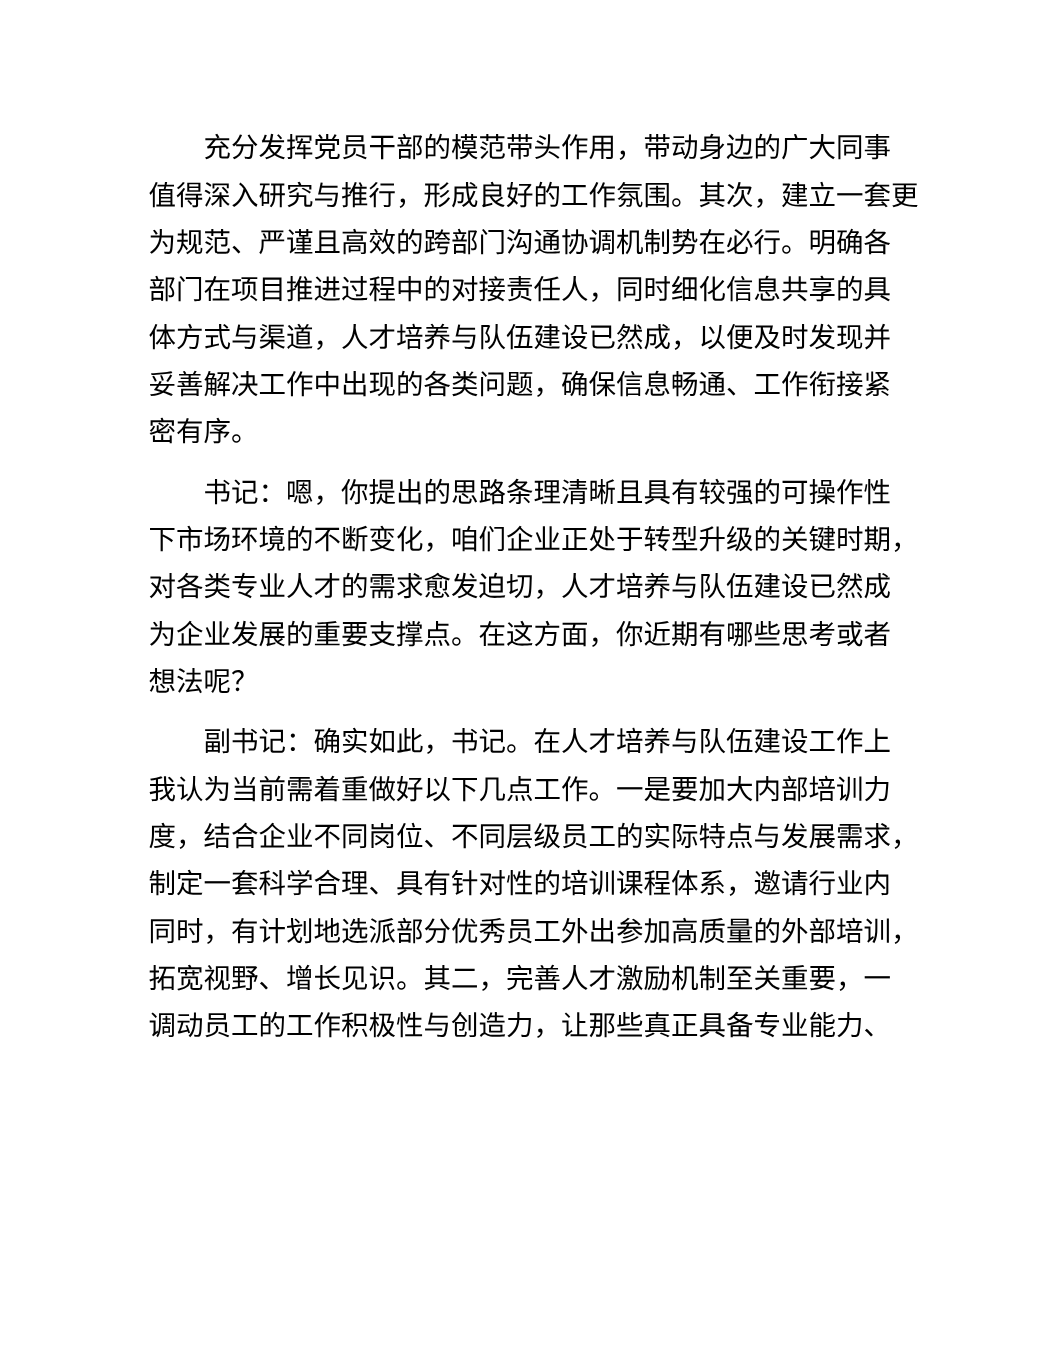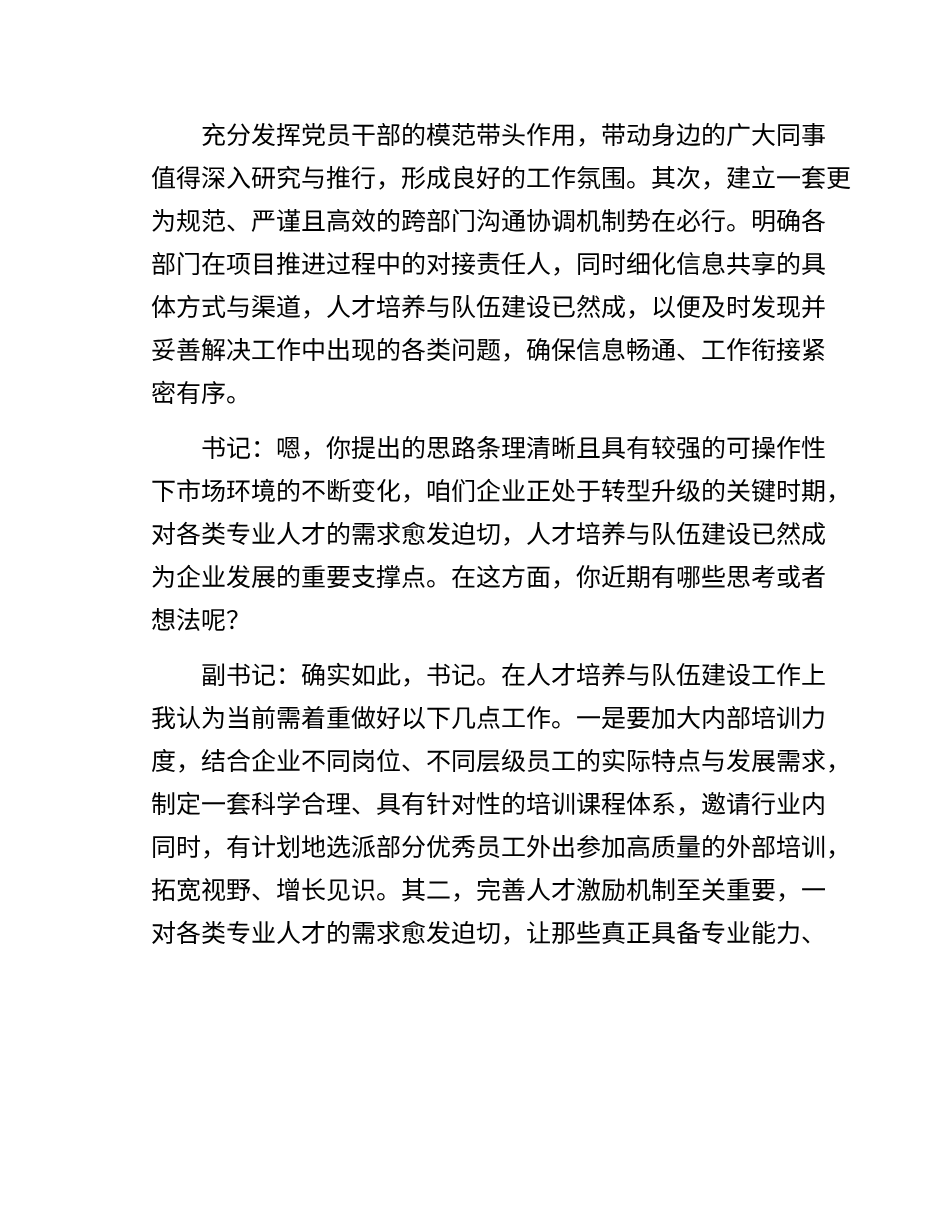--- a/index.html
+++ b/index.html
@@ -32,21 +32,20 @@
     }
     .line {
       font-family: "Liberation Sans", "DejaVu Sans", sans-serif;
       font-size: 25px;
       height: 43px;
       line-height: 43px;
       color: #000000;
       white-space: nowrap;   
       letter-spacing: 0;
       overflow: visible;
-      margin-left: 16px;
     }
     .paragraph .line:first-child {
       text-indent: 2em;      
     }
   </style>
 </head>
 <body>
 
 <div class="page">
   <div class="doc-content">
@@ -66,16 +65,16 @@
         <div class="line">为企业发展的重要支撑点。在这方面，你近期有哪些思考或者</div>
         <div class="line">想法呢？</div>
       </div>
       <div class="paragraph">
         <div class="line">副书记：确实如此，书记。在人才培养与队伍建设工作上</div>
         <div class="line">我认为当前需着重做好以下几点工作。一是要加大内部培训力</div>
         <div class="line">度，结合企业不同岗位、不同层级员工的实际特点与发展需求，</div>
         <div class="line">制定一套科学合理、具有针对性的培训课程体系，邀请行业内</div>
         <div class="line">同时，有计划地选派部分优秀员工外出参加高质量的外部培训，</div>
         <div class="line">拓宽视野、增长见识。其二，完善人才激励机制至关重要，一</div>
-        <div class="line">对各类专业人才的需求愈发迫切，让那些真正具备专业能力、</div>
+        <div class="line">调动员工的工作积极性与创造力，让那些真正具备专业能力、</div>
       </div>
     </div>
 </div>
 
 </body></html>

